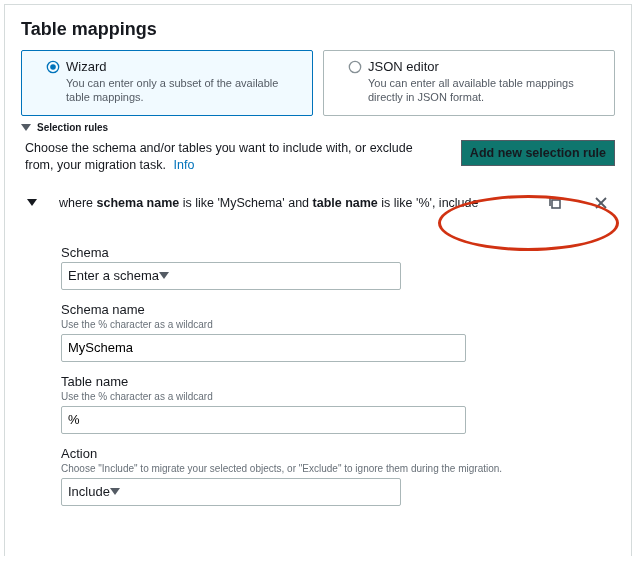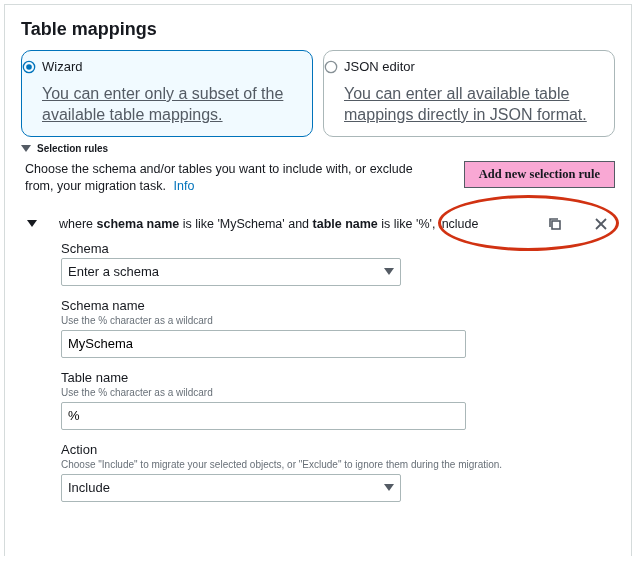--- a/index.html
+++ b/index.html
@@ -40,43 +40,42 @@
     text-decoration: none;
   }
   .modes {
     display: flex;
     gap: 10px;
     margin-top: 4px;
   }
   .mode-card {
     flex: 1 1 50%;
     border: 1px solid #aab7b8;
-    border-radius: 10px;
-    padding: 8px 10px 10px 0;
+    border-radius: 2px;
+    padding: 8px 10px 10px 24px;
     box-sizing: border-box;
   }
   .mode-card.selected {
     border: 1px solid #0073bb;
     background: #f1faff;
   }
   .mode-row {
     display: flex;
     align-items: flex-start;
     gap: 6px;
   }
   .mode-title {
     font-weight: 400;
     font-size: 13px;
   }
   .mode-desc {
-    font-size: 16px;
+    font-size: 11px;
     color: #545b64;
-    margin-top: 10px;
+    margin-top: 2px;
     line-height: 1.3;
-    text-decoration: underline;
   }
   .radio-svg { width:14px; height:14px; flex:0 0 14px; position:relative; top:1px; }
   .help-text {
     font-size: 12.5px;
     color: #16191f;
     margin: 14px 0 10px 0;
     line-height: 1.4;
   }
   .rules-header {
     display: flex;
@@ -99,28 +98,28 @@
     align-items: flex-start;
     gap: 28px;
   }
   .rules-desc {
     flex: 1;
     font-size: 12.5px;
     line-height: 1.4;
   }
   .add-btn {
     border: 1px solid #545b64;
-    background: #f9a8d4;
+    background: #0f766e;
     font-weight: 700;
     font-size: 12.5px;
     color: #16191f;
-    padding: 5px 14px;
+    padding: 5px 8px;
     cursor: pointer;
     white-space: nowrap;
-    font-family: Liberation Serif, serif;
+    font-family: Liberation Sans, sans-serif;
   }
   .highlight-ellipse {
     position: absolute;
     width: 175px;
     height: 50px;
     border: 3px solid #d13212;
     border-radius: 50%;
     pointer-events: none;
   }
   .rule-item {
@@ -138,21 +137,21 @@
     background: none;
     border: none;
     padding: 4px;
     cursor: pointer;
     color: #545b64;
     font-family: inherit;
   }
   .icon-btn svg { width:16px; height:16px; display:block; }
   .rule-summary strong { font-weight: 700; }
   .form {
-    margin: 1px 0 0 36px;
+    margin: 26px 0 0 36px;
   }
   .field { margin-bottom: 12px; }
   .field-label {
     font-size: 13px;
     margin-bottom: 2px;
   }
   .field-hint {
     font-size: 10px;
     color: #687078;
     margin-bottom: 4px;
@@ -170,21 +169,20 @@
   .select {
     width: 340px;
     height: 28px;
     border: 1px solid #aab7b8;
     border-radius: 2px;
     display: flex;
     align-items: center;
     padding: 12px 6px;
     box-sizing: border-box;
     font-size: 13px;
-    justify-content: space-between;
     cursor: pointer;
     background: #fff;
   }
   .select .chev { color:#545b64; }
   .select .chev svg { width:10px; height:10px; }
   
   .torn {
     position:absolute;
     left:0; right:0; bottom:0;
     height:12px;

